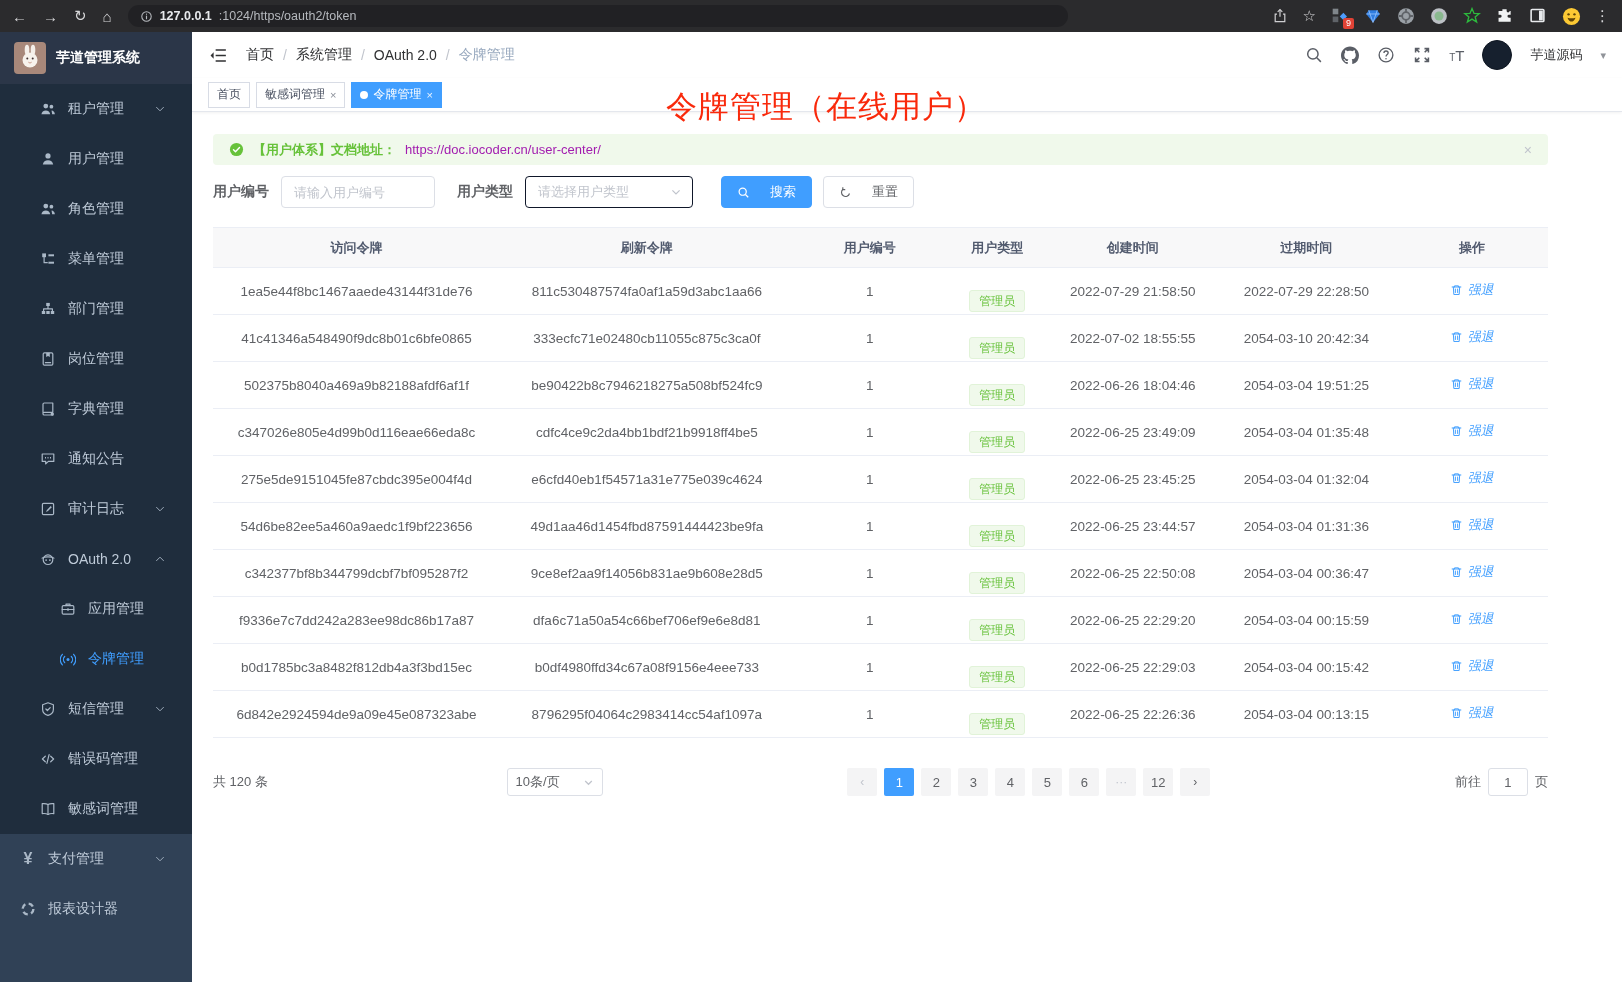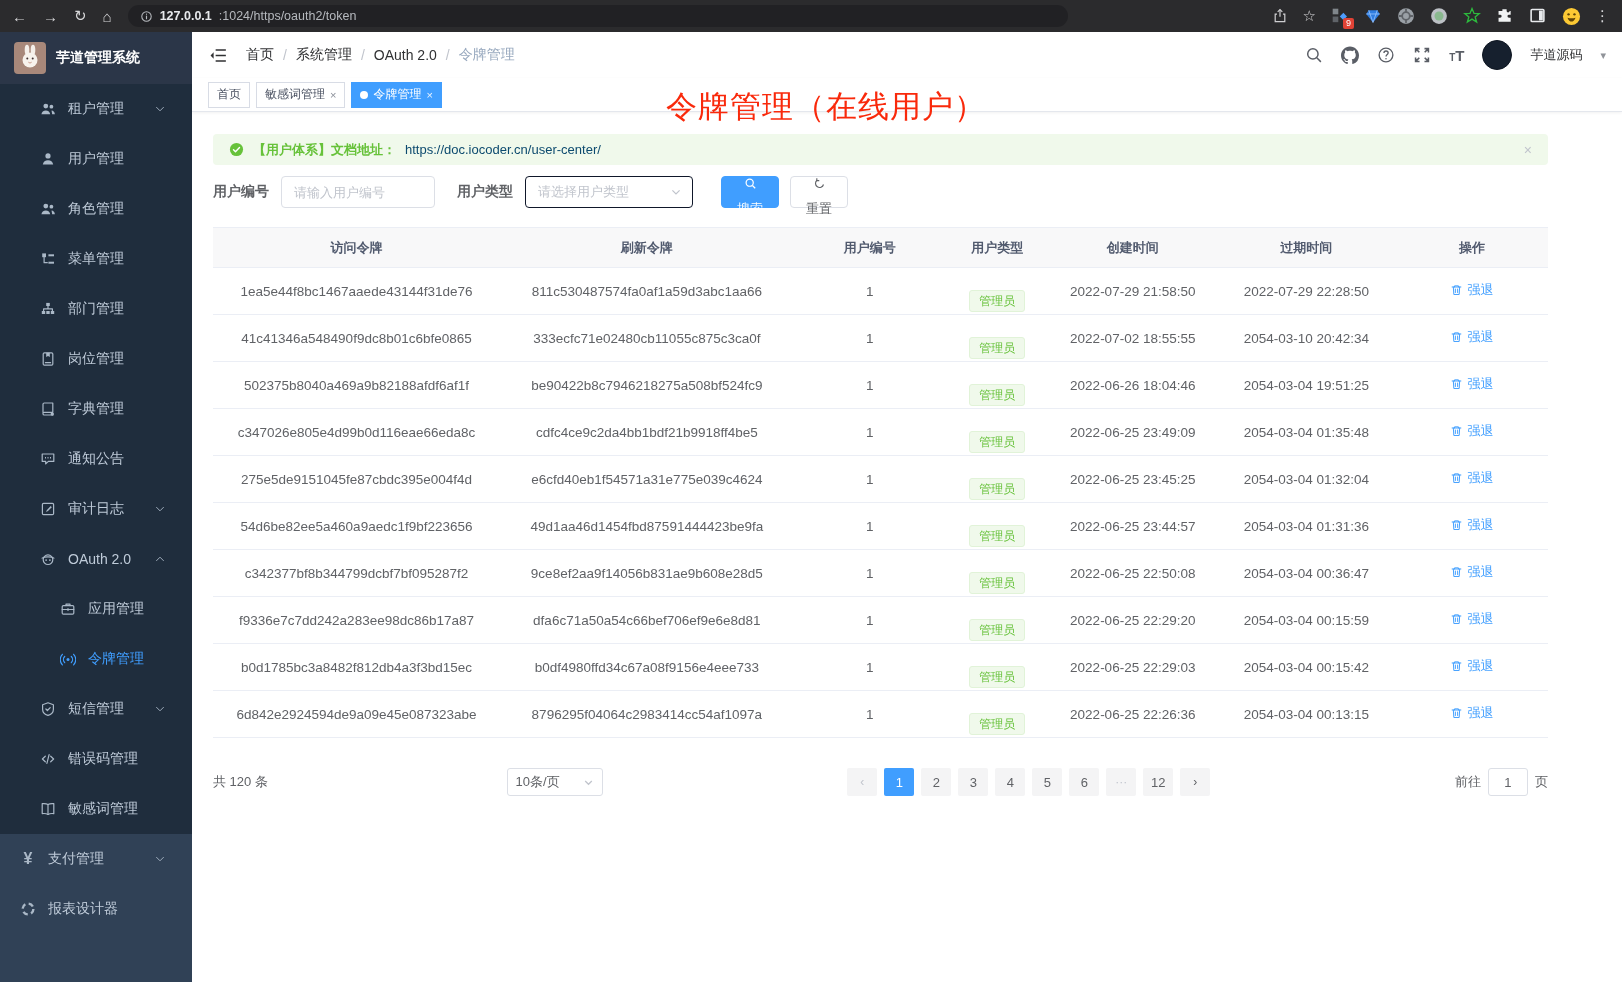--- a/index.html
+++ b/index.html
@@ -39,56 +39,56 @@
 
   
   .main { flex:1; position:relative; background:#fff; display:flex; flex-direction:column; }
   .topbar { height:46px; display:flex; align-items:center; padding:0 16px; flex-shrink:0; }
   .fold-btn { width:20px; height:20px; color:#303133; cursor:pointer; }
   .breadcrumb { margin-left:18px; font-size:14px; color:#303133; display:flex; align-items:center; gap:9px; }
   .breadcrumb .sep { color:#c0c4cc; }
   .breadcrumb .muted { color:#97a8be; }
   .topbar-right { margin-left:auto; display:flex; align-items:center; gap:18px; color:#5a5e66; }
   .topbar-right .icon { width:18px; height:18px; cursor:pointer; }
-  .tt-icon { font-weight:bold; cursor:pointer; }
+  .tt-icon { font-weight:normal; cursor:pointer; }
   .avatar { width:30px; height:30px; border-radius:50%; background:#16202e; border:1px solid #0d1521; cursor:pointer; }
   .username { font-size:13px; color:#303133; cursor:pointer; }
   .caret { color:#909399; font-size:11px; cursor:pointer; }
 
   .tags-bar { height:34px; display:flex; align-items:center; gap:6px; padding:0 16px; border-bottom:1px solid #e4e7ed; box-shadow:0 1px 3px rgba(0,0,0,.06); flex-shrink:0; }
   .tag { height:26px; display:flex; align-items:center; gap:5px; padding:0 8px; border:1px solid #d8dce5; background:#fff; color:#495060; font-size:12px; cursor:pointer; }
   .tag .x { font-size:11px; color:#8a8f99; }
   .tag.active { background:#409eff; border-color:#409eff; color:#fff; }
   .tag.active .x { color:#e8f3ff; }
   .tag .dot { width:8px; height:8px; border-radius:50%; background:#fff; }
 
   .annotation { position:absolute; left:474px; top:54px; font-size:31px; color:#f9290b; white-space:nowrap; z-index:5; letter-spacing:1px; }
 
   .content { padding:22px 74px 0 21px; }
 
   .alert { height:31px; background:#f0f9eb; border-radius:4px; display:flex; align-items:center; gap:9px; padding:0 16px; color:#67c23a; font-size:13px; position:relative; }
   .alert .title { font-weight:bold; }
-  .alert .link { color:#0c4a6e; cursor:pointer; }
+  .alert .link { color:#a21caf; cursor:pointer; }
   .alert .close { position:absolute; right:16px; color:#c0c4cc; font-size:14px; cursor:pointer; }
 
   .filter-row { margin-top:11px; display:flex; align-items:center; }
   .f-label { font-size:14px; font-weight:bold; color:#606266; margin-right:12px; }
   .f-input { width:154px; height:32px; border:1px solid #dcdfe6; border-radius:4px; padding:0 12px; font-size:13px; color:#606266; outline:none; margin-right:22px; }
   .f-input::placeholder { color:#c0c4cc; }
   .f-select { width:168px; height:32px; border:1px solid #0f172a; border-radius:4px; padding:0 10px 0 12px; display:flex; align-items:center; justify-content:space-between; color:#c0c4cc; font-size:13px; cursor:pointer; margin-right:28px; }
   .f-select .icon { width:12px; height:12px; color:#c0c4cc; }
-  .btn { height:32px; border-radius:4px; border:1px solid #dcdfe6; background:#fff; font-size:13px; color:#606266; display:inline-flex; align-items:center; gap:10px; padding:0 15px; cursor:pointer;flex-direction:column; }
+  .btn { height:32px; border-radius:4px; border:1px solid #dcdfe6; background:#fff; font-size:13px; color:#606266; display:inline-flex; align-items:center; gap:20px; padding:0 15px; cursor:pointer; }
   .btn .icon { width:13px; height:13px; }
   .btn.primary { background:#409eff; border-color:#409eff; color:#fff; margin-right:11px; }
 
   table.data { margin-top:19px; width:100%; border-collapse:collapse; font-size:13.5px; color:#606266; table-layout:fixed; }
   table.data th { height:40px; background:#f8f8f9; color:#515a6e; font-weight:bold; font-size:13px; border-top:1px solid #ebeef5; border-bottom:1px solid #ebeef5; text-align:center; }
   table.data td { height:47px; border-bottom:1px solid #ebeef5; text-align:center; overflow:hidden; white-space:nowrap; }
   .tag-admin { display:inline-block; padding:1px 9px; line-height:18px; background:#f0f9eb; border:1px solid #e1f3d8; border-radius:3px; color:#67c23a; font-size:12px;margin-top:20px; }
-  .op-link { color:#409eff; display:inline-flex; align-items:center; gap:4px; cursor:pointer; font-size:13px; }
+  .op-link { color:#409eff; display:inline-flex; align-items:center; gap:4px; cursor:pointer; font-size:13px;font-style:italic; }
   .op-link .icon { width:13px; height:13px; }
 
   .pagination { margin-top:30px; display:flex; align-items:center; justify-content:space-between; font-size:13px; color:#606266; }
   .pg-total { margin-right:10px; }
   .pg-size { width:96px; height:28px; border:1px solid #dcdfe6; border-radius:3px; display:flex; align-items:center; justify-content:space-between; padding:0 8px; cursor:pointer; margin-right:16px; }
   .pg-size .icon { width:11px; height:11px; color:#c0c4cc; }
   .pager { display:flex; align-items:center; gap:7px; }
   .pg-btn { min-width:30px; height:28px; background:#f4f4f5; border:none; border-radius:2px; color:#606266; font-size:13px; cursor:pointer; font-family:inherit; display:inline-flex; align-items:center; justify-content:center; }
   .pg-btn.arrow { color:#c0c4cc; font-size:12px; }
   .pg-btn.active { background:#409eff; color:#fff; }

